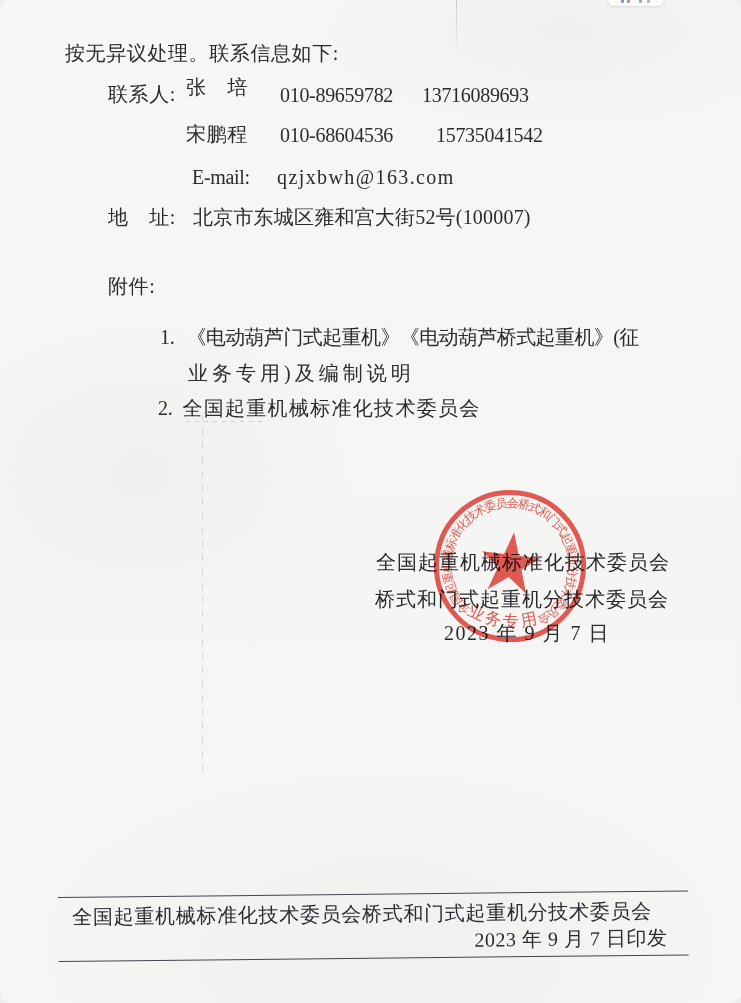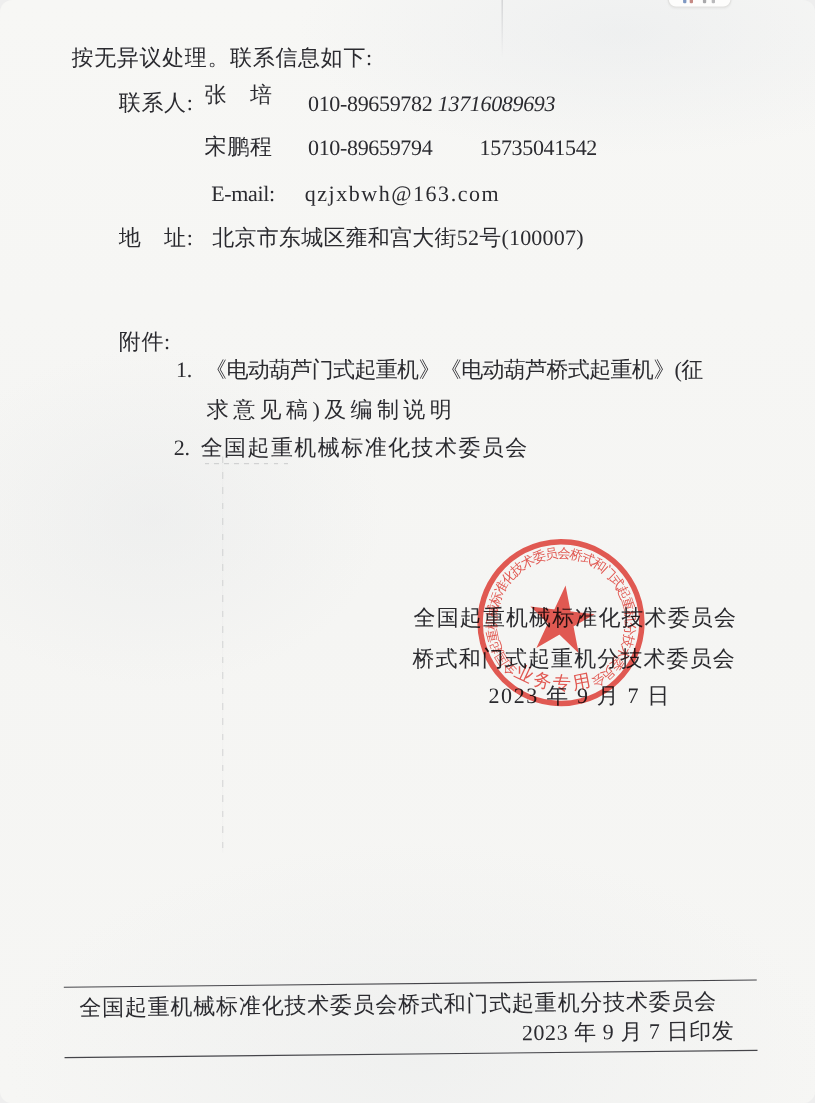--- a/index.html
+++ b/index.html
@@ -81,39 +81,39 @@
     <span class="dot d2"></span>
     <span class="dot d3"></span>
     <span class="dot d4"></span>
   </div>
 
   <div class="abs cjk" style="left:65px; top:42px;">按无异议处理。联系信息如下:</div>
 
   <div class="abs cjk" style="left:108px; top:83px;">联系人:</div>
   <div class="abs cjk" style="left:186px; top:76px;">张　培</div>
   <div class="abs ascii" style="left:280px; top:84px;">010-89659782</div>
-  <div class="abs ascii" style="left:398px; top:84px;font-style:italic;">13716089693</div>
+  <div class="abs ascii" style="left:422px; top:84px;">13716089693</div>
 
   <div class="abs cjk" style="left:186px; top:123px;">宋鹏程</div>
-  <div class="abs ascii" style="left:280px; top:124px;">010-89659794</div>
+  <div class="abs ascii" style="left:280px; top:124px;">010-68604536</div>
   <div class="abs ascii" style="left:436px; top:124px;">15735041542</div>
 
   <div class="abs ascii" style="left:192px; top:166px;">E-mail:</div>
   <div class="abs email-val" style="left:277px; top:166px;">qzjxbwh@163.com</div>
 
   <div class="abs cjk" style="left:108px; top:206px;">地　址:</div>
   <div class="abs cjk" style="left:193px; top:206px; letter-spacing:0.2px;text-align:center;">北京市东城区雍和宫大街52号(100007)</div>
 
-  <div class="abs cjk" style="left:108px; top:300px;">附件:</div>
+  <div class="abs cjk" style="left:108px; top:275px;">附件:</div>
 
   <div class="abs" style="left:160px; top:326px;">
     <span class="ascii">1.</span>
     <span class="cjk" style="margin-left:7px; letter-spacing:-0.6px;">《电动葫芦门式起重机》《电动葫芦桥式起重机》(征</span>
   </div>
-  <div class="abs cjk tracked" style="left:188px; top:362px;">求意见稿)及编制说明</div>
+  <div class="abs cjk tracked" style="left:188px; top:362px;">业务专用)及编制说明</div>
 
   <div class="abs" style="left:158px; top:397px;">
     <span class="ascii">2.</span>
     <span class="cjk" style="margin-left:5px; letter-spacing:1.3px;">全国起重机械标准化技术委员会</span>
   </div>
 
   <div class="abs cjk sig" style="left:376px; top:551px; letter-spacing:1px;">全国起重机械标准化技术委员会</div>
   <div class="abs cjk sig" style="left:375px; top:588px; letter-spacing:1px;">桥式和门式起重机分技术委员会</div>
   <div class="abs sig" style="left:428px; top:622px; letter-spacing:1.5px;margin-left:16px;">2023 年 9 月 7 日</div>
 

